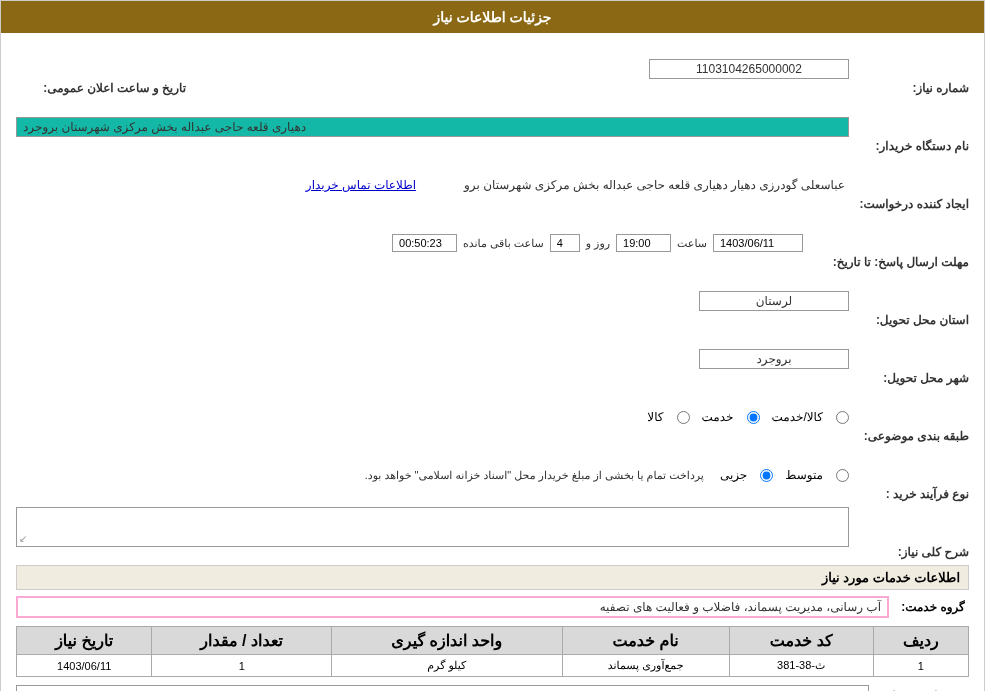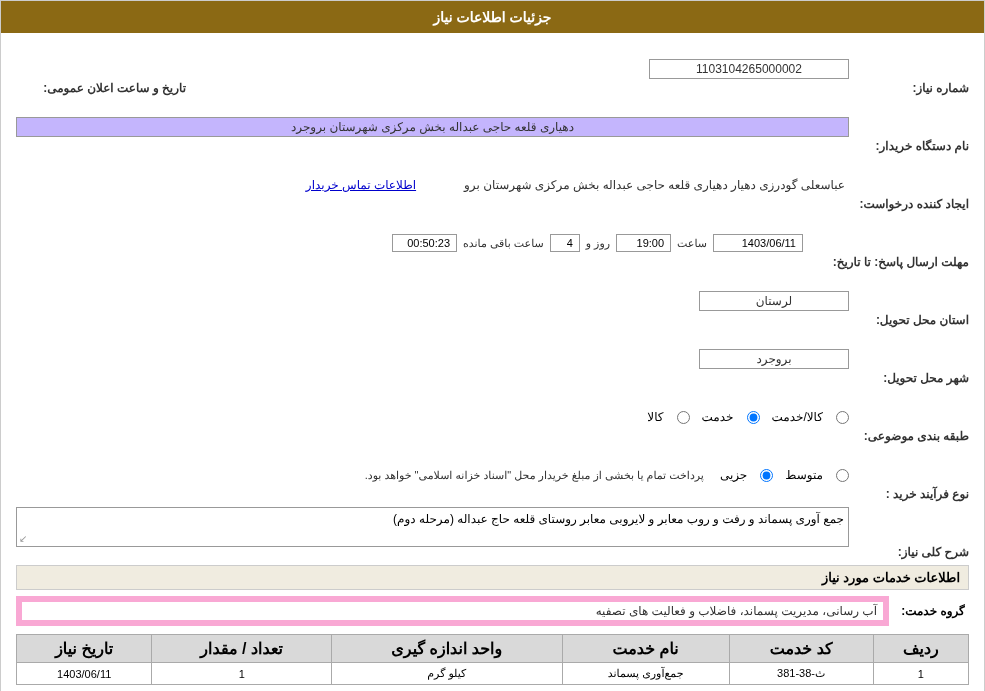--- a/index.html
+++ b/index.html
@@ -61,21 +61,21 @@
     }
     .small-label {
       color: #333;
       font-size: 11px;
     }
     .small-box {
       border: 1px solid #999;
       background: #fff;
       padding: 2px 6px;
       font-size: 11px;
-      text-align: right;
+      text-align: left;
     }
     .radio-group {
       display: flex;
       align-items: center;
       gap: 12px;
       direction: rtl;
     }
     .radio-item {
       display: flex;
       align-items: center;
@@ -146,24 +146,24 @@
       min-width: 70px;
     }
     .btn-print {
       background: #fef9c3;
     }
     .btn-back {
       background: #ffe0e0;
     }
     .full-width-value {
       border: 1px solid #999;
-      background: #c4b5fd;
+      background: #14b8a6;
       padding: 2px 6px;
       flex: 1;
-      text-align: center;
+      text-align: left;
       color: #333;
     }
     .notice-text {
       color: #333;
       font-size: 11px;
       padding: 2px 4px;
     }
     .sub-section-title {
       background: #f0ece0;
       border: 1px solid #ccc;
@@ -179,21 +179,21 @@
       margin-bottom: 5px;
     }
     .service-group-label {
       font-weight: bold;
       white-space: nowrap;
       min-width: 80px;
       text-align: center;
       padding-left: 8px;
     }
     .service-group-value {
-      border: 6px solid #f9a8d4;
+      border: 2px solid #f9a8d4;
       background: #fff;
       padding: 2px 6px;
       flex: 1;
       color: #333;
     }
   </style>
 </head>
 <body>
 
 <div class="page-wrapper">
@@ -269,21 +269,20 @@
           <input type="radio" name="purchase_type" checked="" style="">
           <span>جزیی</span>
         </div>
       </div>
       <span class="notice-text" style="margin-right:12px;">پرداخت تمام یا بخشی از مبلغ خریدار محل "اسناد خزانه اسلامی" خواهد بود.</span>
     </div>
 
     <div class="info-row" style="margin-bottom:6px; align-items:flex-start;">
       <span class="label">شرح کلی نیاز:</span>
       <div style="flex:1; border:1px solid #999; background:#fff; padding:4px; min-height:40px; position:relative;">
-        <span style="display:block; text-align:right; direction:rtl;">جمع آوری پسماند و رفت و روب معابر و لایروبی معابر روستای قلعه حاج عبداله (مرحله دوم)</span>
         <span style="position:absolute; bottom:2px; left:2px; font-size:10px; color:#999;">↙</span>
       </div>
     </div>
 
     <div class="sub-section-title">اطلاعات خدمات مورد نیاز</div>
 
     <div class="service-group-row" style="margin-bottom:8px;">
       <span class="service-group-label">گروه خدمت:</span>
       <span class="service-group-value">آب رسانی، مدیریت پسماند، فاضلاب و فعالیت های تصفیه</span>
     </div>

